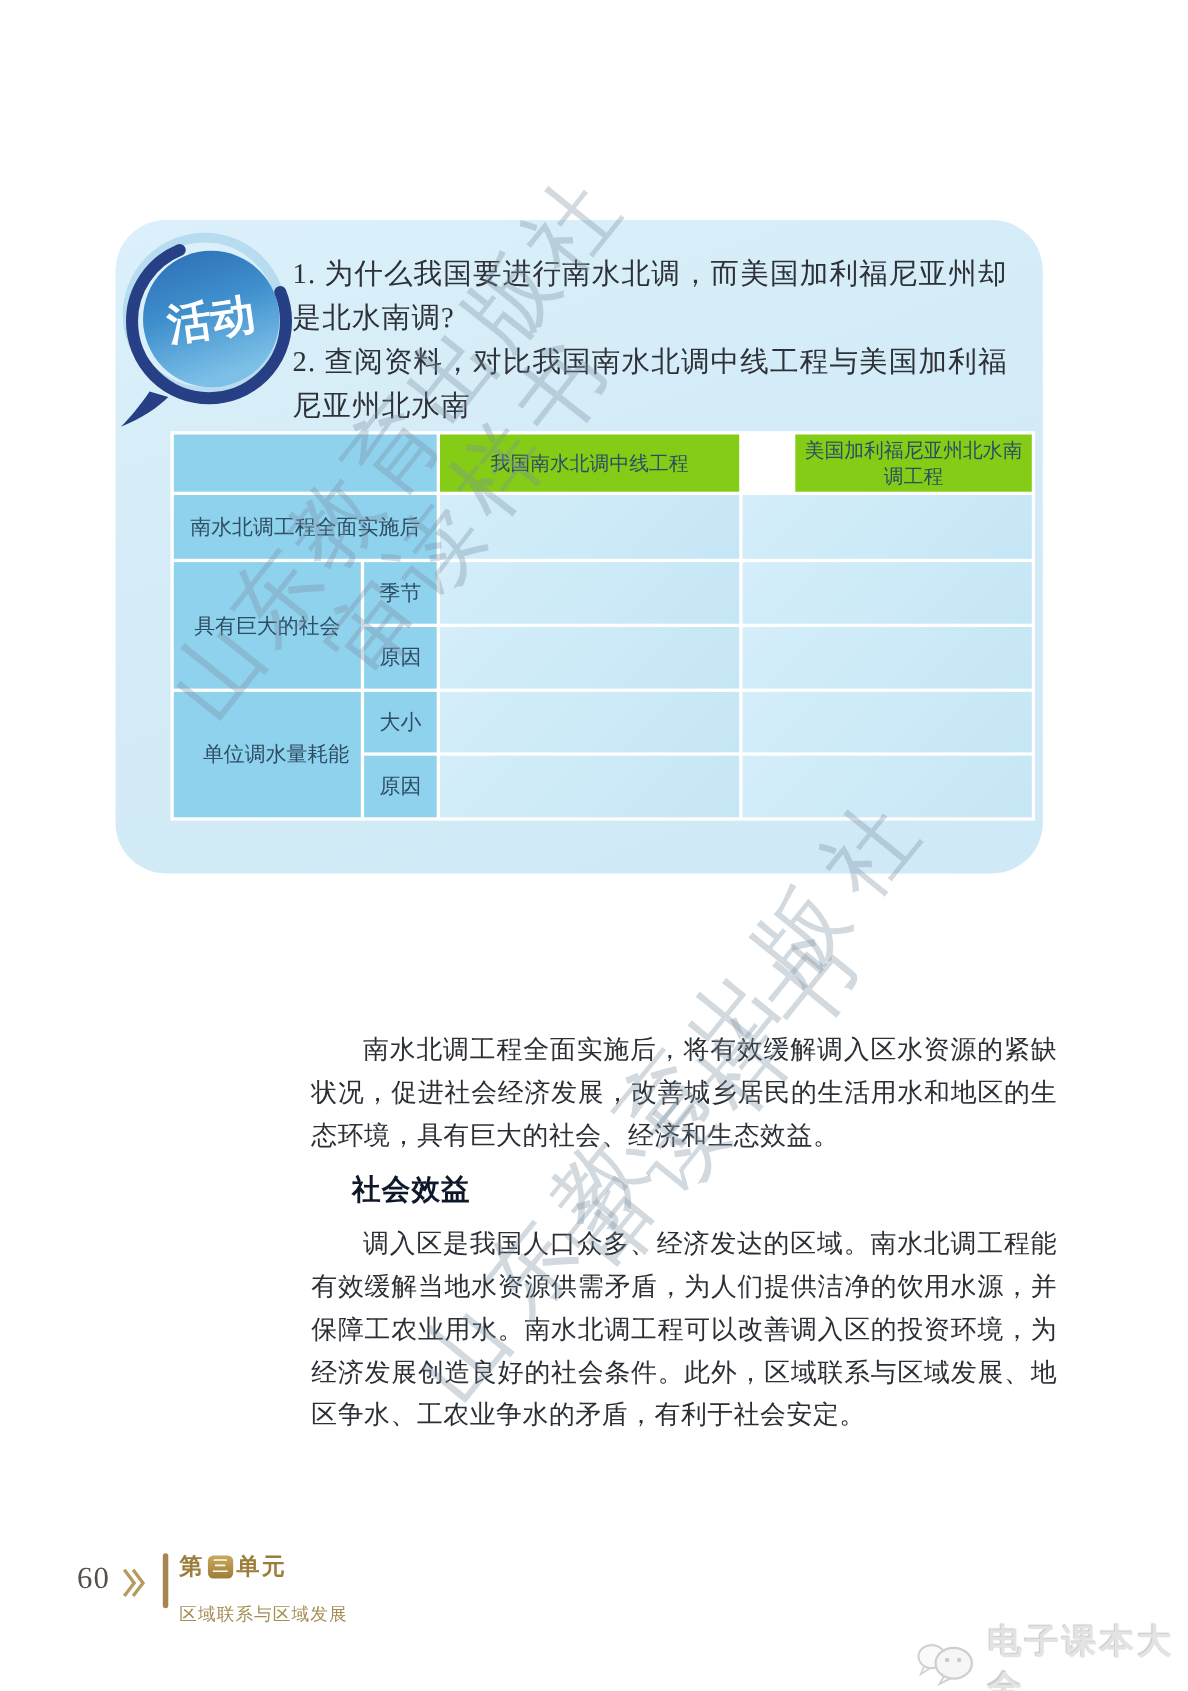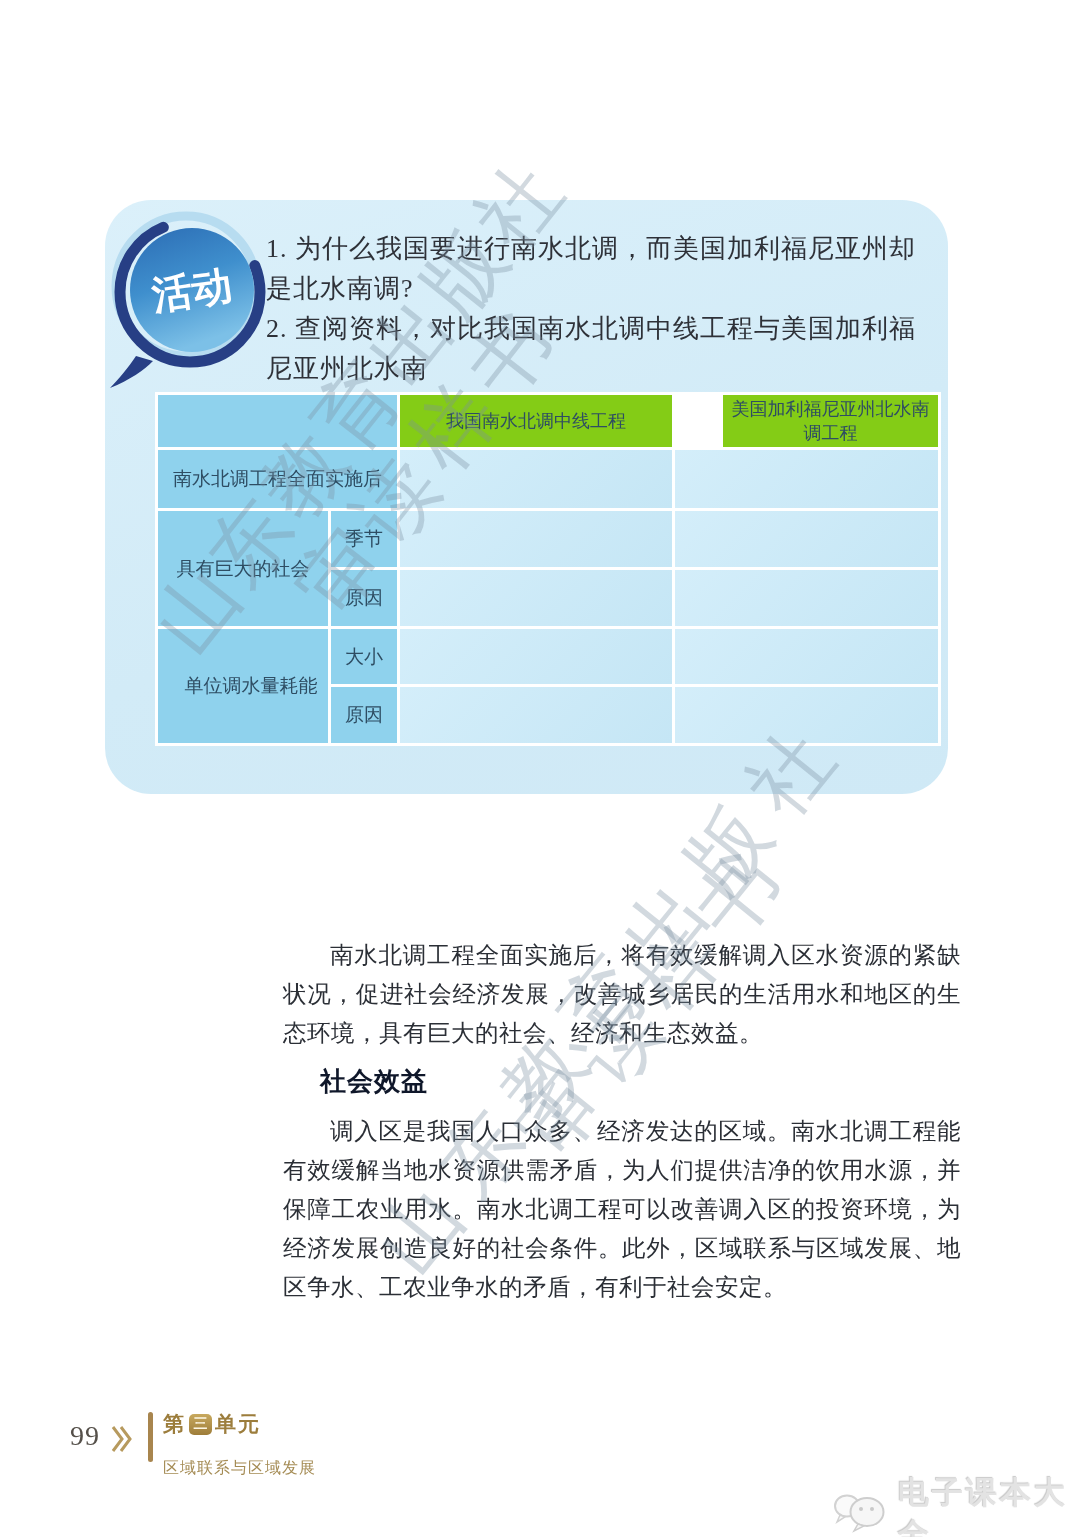--- a/index.html
+++ b/index.html
@@ -149,21 +149,21 @@
     <div class="cell lab" style="grid-column:2;grid-row:6">原因</div>
     <div class="cell dat" style="grid-column:3;grid-row:6"></div>
     <div class="cell dat" style="grid-column:4;grid-row:6"></div>
   </div>
 
   <div class="para para-1">南水北调工程全面实施后，将有效缓解调入区水资源的紧缺状况，促进社会经济发展，改善城乡居民的生活用水和地区的生态环境，具有巨大的社会、经济和生态效益。</div>
   <div class="sub-heading">社会效益</div>
   <div class="para para-2">调入区是我国人口众多、经济发达的区域。南水北调工程能有效缓解当地水资源供需矛盾，为人们提供洁净的饮用水源，并保障工农业用水。南水北调工程可以改善调入区的投资环境，为经济发展创造良好的社会条件。此外，区域联系与区域发展、地区争水、工农业争水的矛盾，有利于社会安定。</div>
 
   <div class="footer">
-    <div class="page-number">99</div>
+    <div class="page-number">60</div>
     <div class="chevrons">
       <svg width="26" height="34" viewBox="0 0 26 34">
         <path d="M3 5 L12 17 L3 29" stroke="#b79a5e" stroke-width="3" fill="none"></path>
         <path d="M11 5 L20 17 L11 29" stroke="#b79a5e" stroke-width="3" fill="none"></path>
       </svg>
     </div>
     <div class="unit-bar"></div>
     <div class="unit-block">
       <div class="unit-line">
         <span>第</span>

